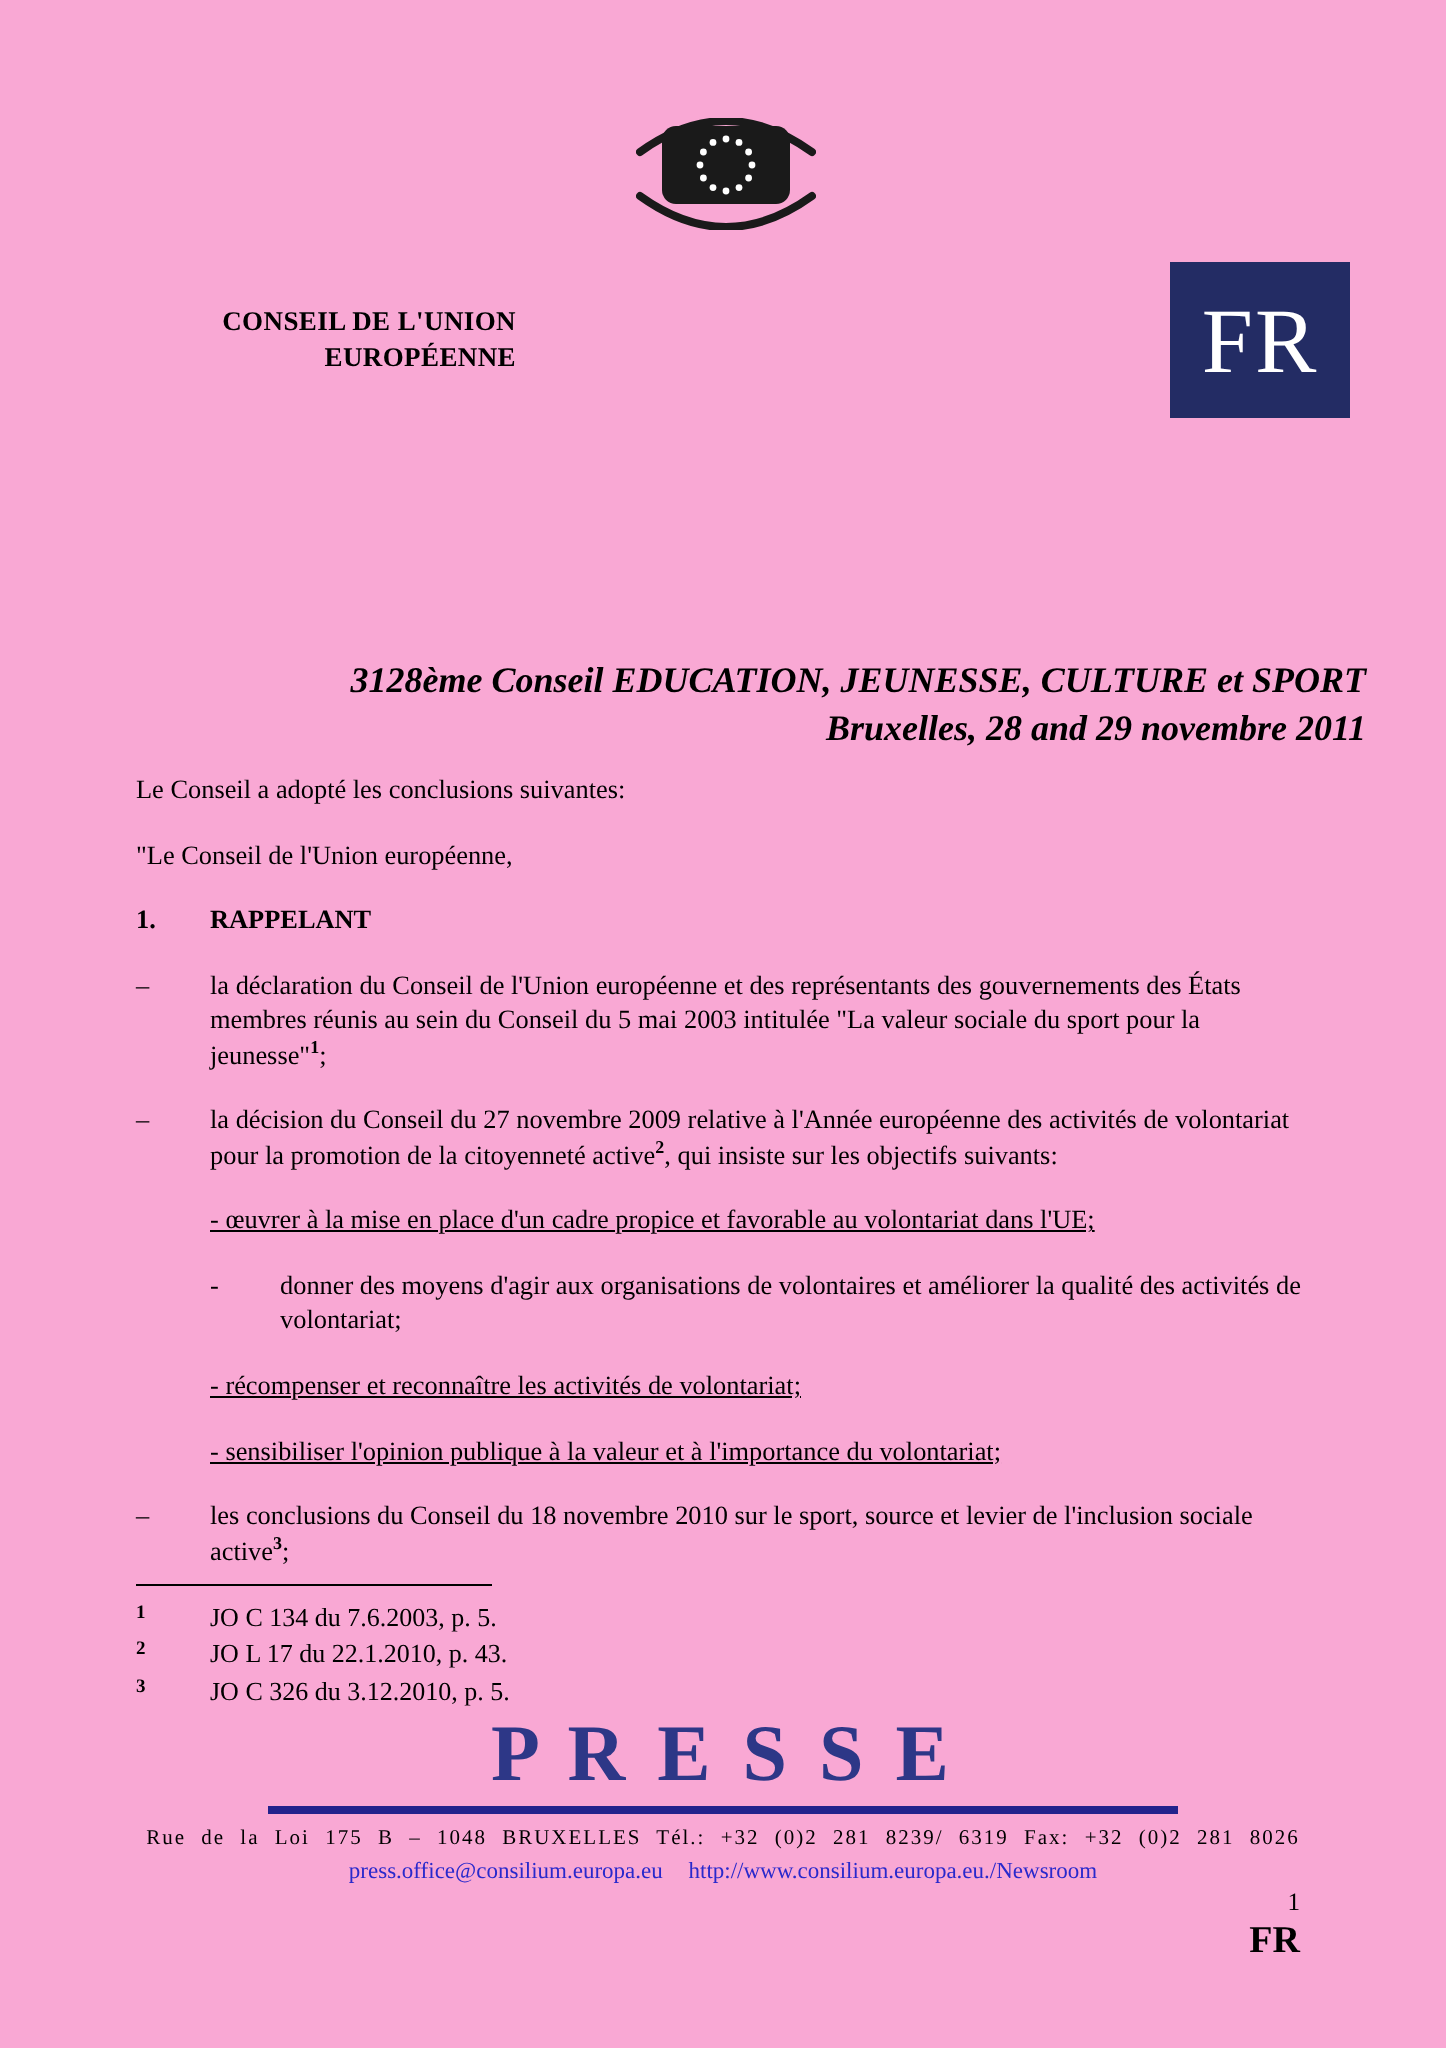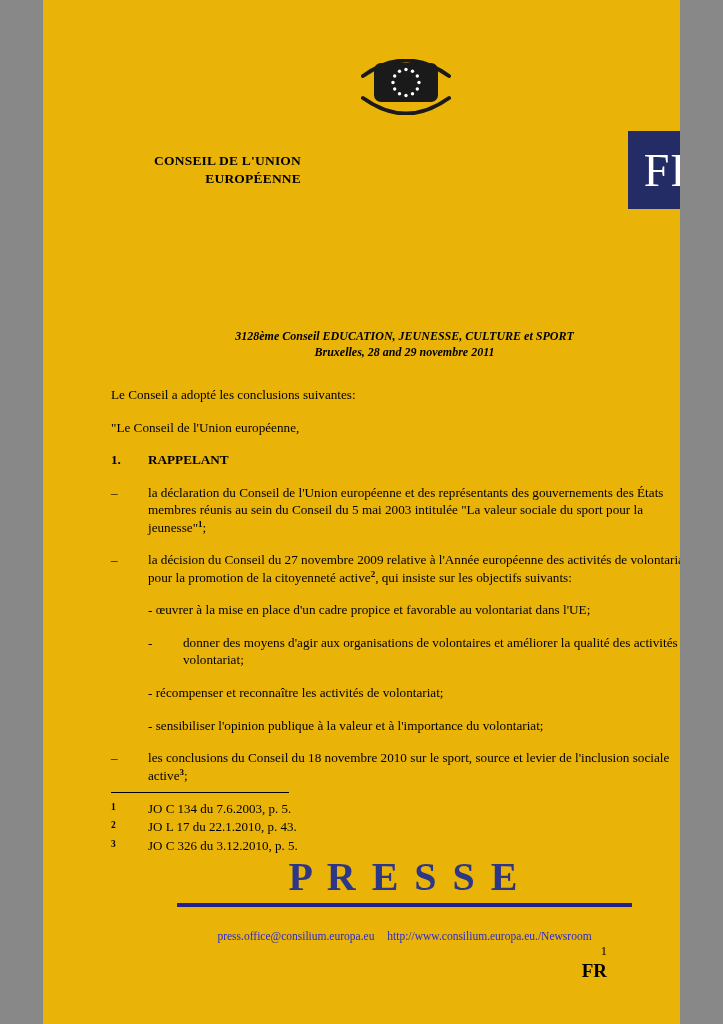--- a/index.html
+++ b/index.html
@@ -1,20 +1,20 @@
 <!DOCTYPE html>
 <html style="--navy-box: #232C64; --presse-blue: #2D3787; --rule-blue: #22228C; --link-blue: #2929CC;"><head>
 <meta charset="utf-8">
 <style>
   html,body{margin:0;padding:0;background:#888;}
   .page{
     position:relative;
-    width:637px;height:1024px;
+    width:723px;height:1024px;
     margin:0 auto;
-    background:#eab308;
+    background:#f9a8d4;
     font-family:"Liberation Serif", serif;
     color:#000;
     overflow:hidden;
   }
   
   .logo{position:absolute;left:318px;top:59px;width:90px;height:56px;}
   .org{
     position:absolute;left:95px;top:152px;width:163px;
     font-weight:bold;font-size:13.5px;line-height:1.3;
     text-align:right;letter-spacing:.2px;
@@ -25,34 +25,34 @@
     display:flex;align-items:center;justify-content:center;
   }
   .fr-box span{color:#fff;font-size:46px;font-weight:normal;letter-spacing:1px;}
   
   .title{
     position:absolute;left:40px;top:228px;width:643px;margin:0;
     text-align:center;font-size:19.5px;font-weight:bold;line-height:1.38;
   }
   .session{
     position:absolute;left:40px;top:328px;width:643px;
-    text-align:center;font-size:12px;font-weight:bold;font-style:italic;line-height:1.36;
+    text-align:right;font-size:18px;font-weight:bold;font-style:italic;line-height:1.36;
   }
   
   .body{
     position:absolute;left:68px;top:386px;width:585px;
     font-size:13.2px;line-height:1.33;
   }
   .body p{margin:0 0 15px 0;}
   .row{display:flex;margin:0 0 15px 0;}
   .row .marker{flex:0 0 37px;}
   .row .txt{flex:1;}
   .row.heading{font-weight:bold;}
   .subs{margin-left:37px;}
-  .sub{margin:0 0 15px 0;}
+  .sub{margin:0 0 15px 0;text-decoration:underline;}
   .subrow{display:flex;margin:0 0 15px 0;}
   .subrow .marker2{flex:0 0 35px;}
   sup.ref{font-weight:bold;font-size:9px;line-height:0;}
   
   .footnotes{position:absolute;left:68px;top:792px;width:585px;font-size:13px;}
   .fnrule{width:178px;border-top:1.6px solid #000;margin-bottom:7px;}
   .fnrow{display:flex;line-height:1.42;}
   .fnrow .fnmark{flex:0 0 37px;font-weight:bold;font-size:9.5px;padding-top:1px;}
   
   .presse{
@@ -167,20 +167,21 @@
     </div>
     <div class="fnrow">
       <span class="fnmark">3</span>
       <span>JO C 326 du 3.12.2010, p. 5.</span>
     </div>
   </div>
 
   <div class="presse">P R E S S E</div>
   <div class="blue-rule"></div>
 
+  <div class="address">Rue de la Loi 175  B – 1048 BRUXELLES  Tél.: +32 (0)2 281 8239/ 6319  Fax: +32 (0)2 281 8026</div>
   <div class="links">
     <a>press.office@consilium.europa.eu</a>
     <a>http://www.consilium.europa.eu./Newsroom</a>
   </div>
 
   <div class="corner pageno">1</div>
   <div class="corner fr-bottom">FR</div>
 
 </div>
 

